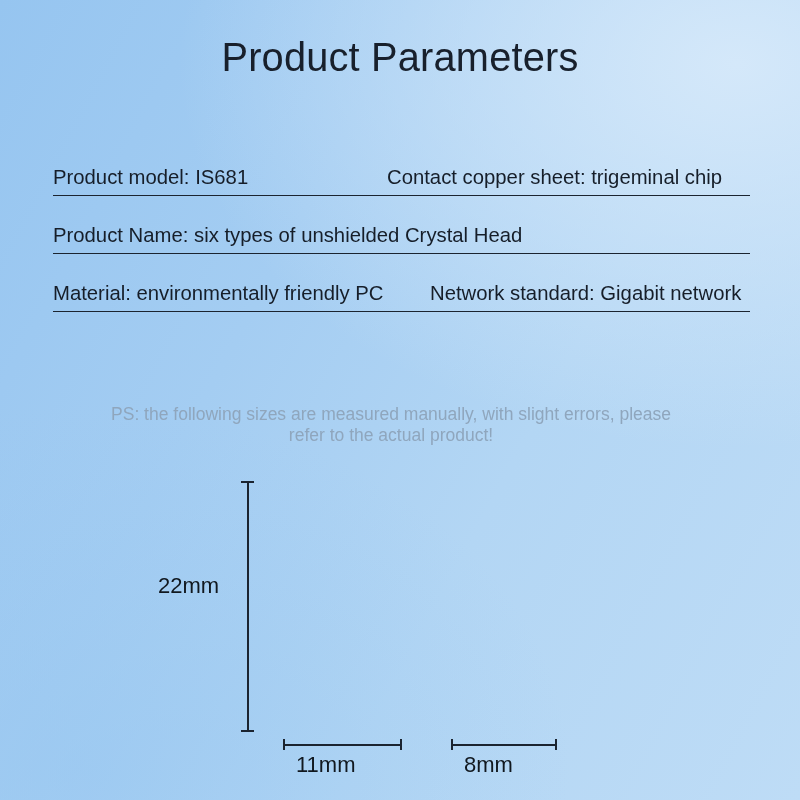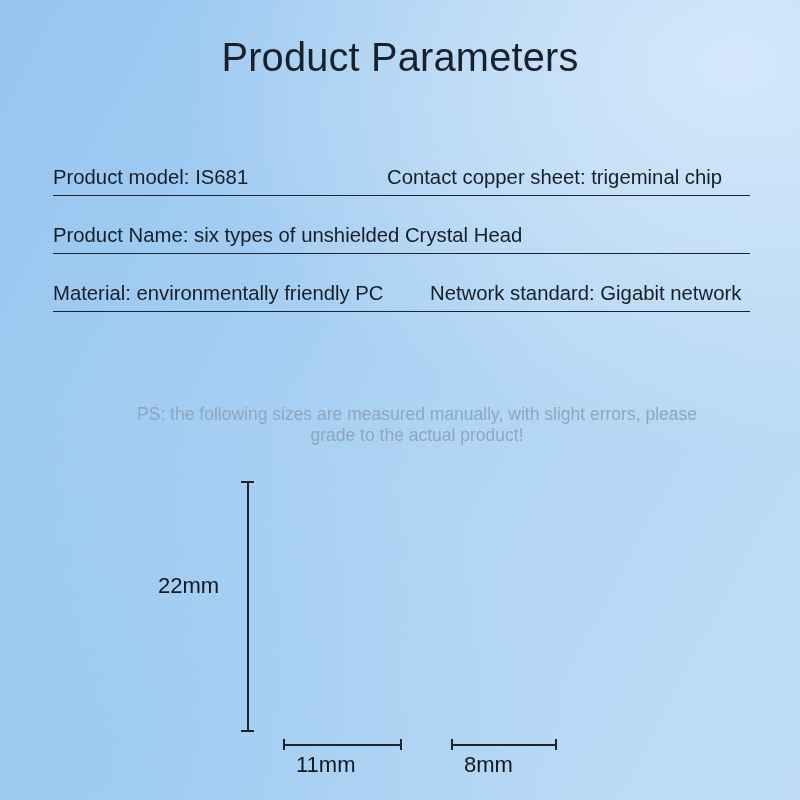--- a/index.html
+++ b/index.html
@@ -71,21 +71,21 @@
 
   
   .c-copper { left: 334px; }
   .c-network { left: 377px; }
 
   .prow.r4 .cell.left { left: 5px; }
 
   
   #ps-note {
     position: absolute;
-    left: 71px;
+    left: 45px;
     top: 404px;
     width: 692px;
     text-align: center;
     font-size: 17.5px;
     line-height: 21px;
     color: #8fa6bd;
   }
 
   
   #figure {
@@ -155,21 +155,21 @@
       <span class="cell c-network">Network standard: Gigabit network</span>
       <span class="rule"></span>
     </div>
 
 
 
   </div>
 
   <div id="ps-note">
     <div>PS: the following sizes are measured manually, with slight errors, please</div>
-    <div>grade to the actual product!</div>
+    <div>refer to the actual product!</div>
   </div>
 
   <div id="figure">
 
     <div class="dimline dim-v" style="left:247px; top:26px; height:250px;"></div>
     <div class="dim-tick-h" style="left:241px; top:26px;"></div>
     <div class="dim-tick-h" style="left:241px; top:275px;"></div>
     <div class="dimlabel" id="label-22mm" style="top:115px; left:158px;">22mm</div>
 
     <div class="dimline dim-h" style="left:283px; top:289px; width:118px;"></div>

